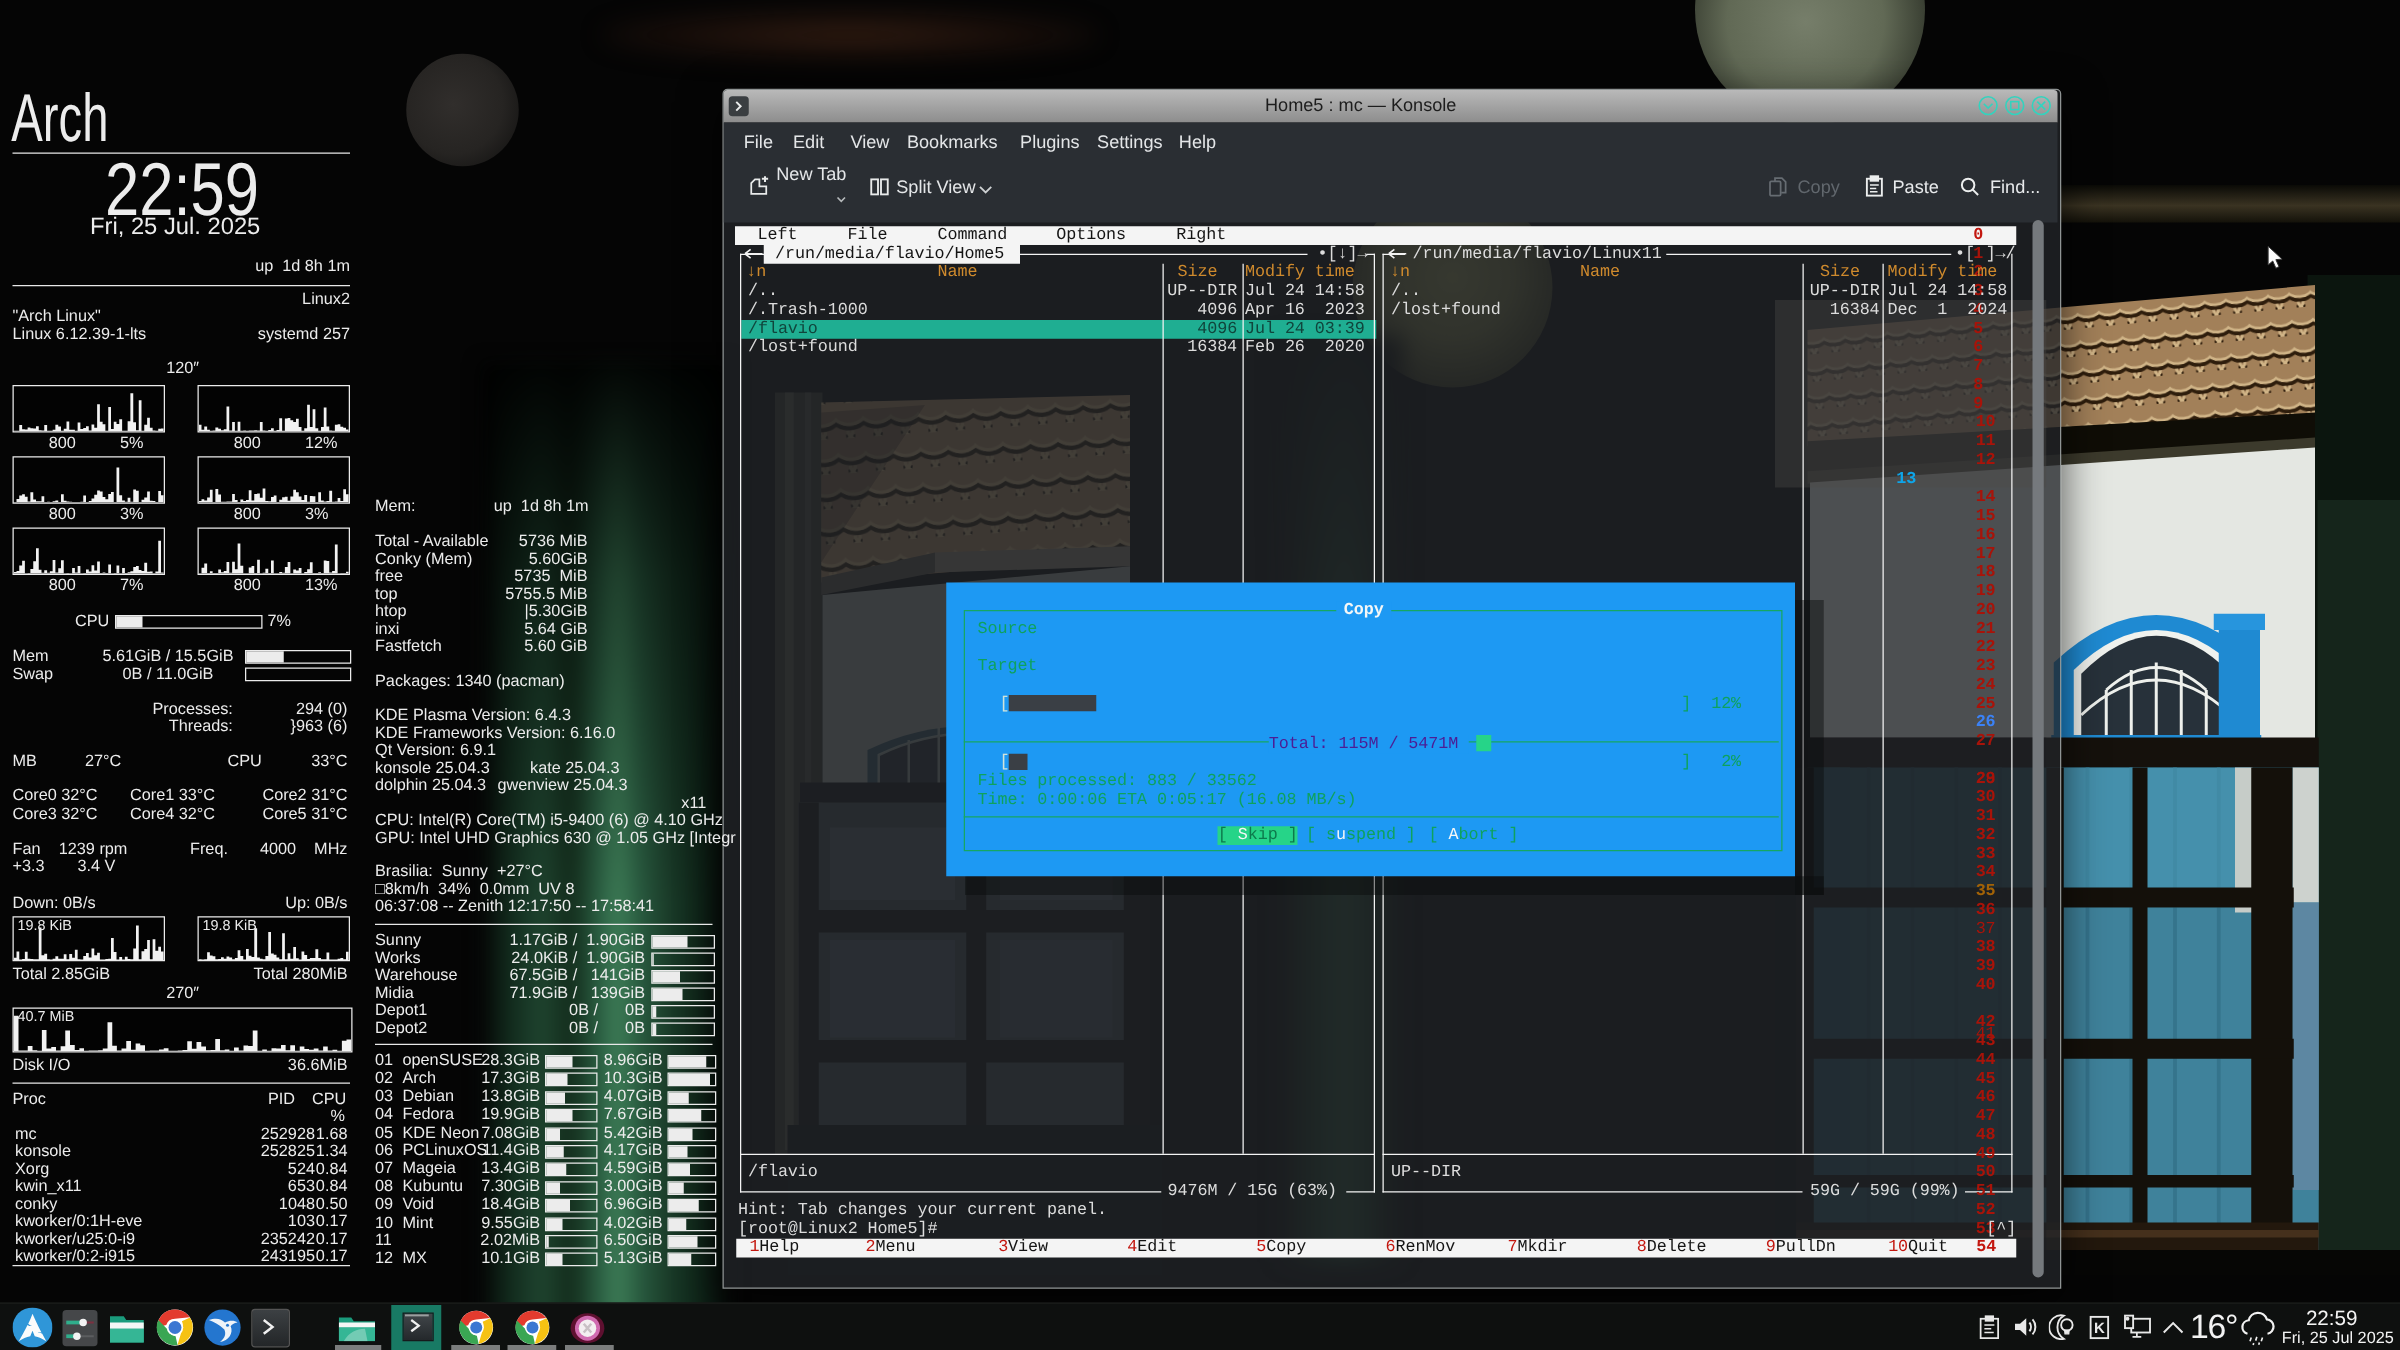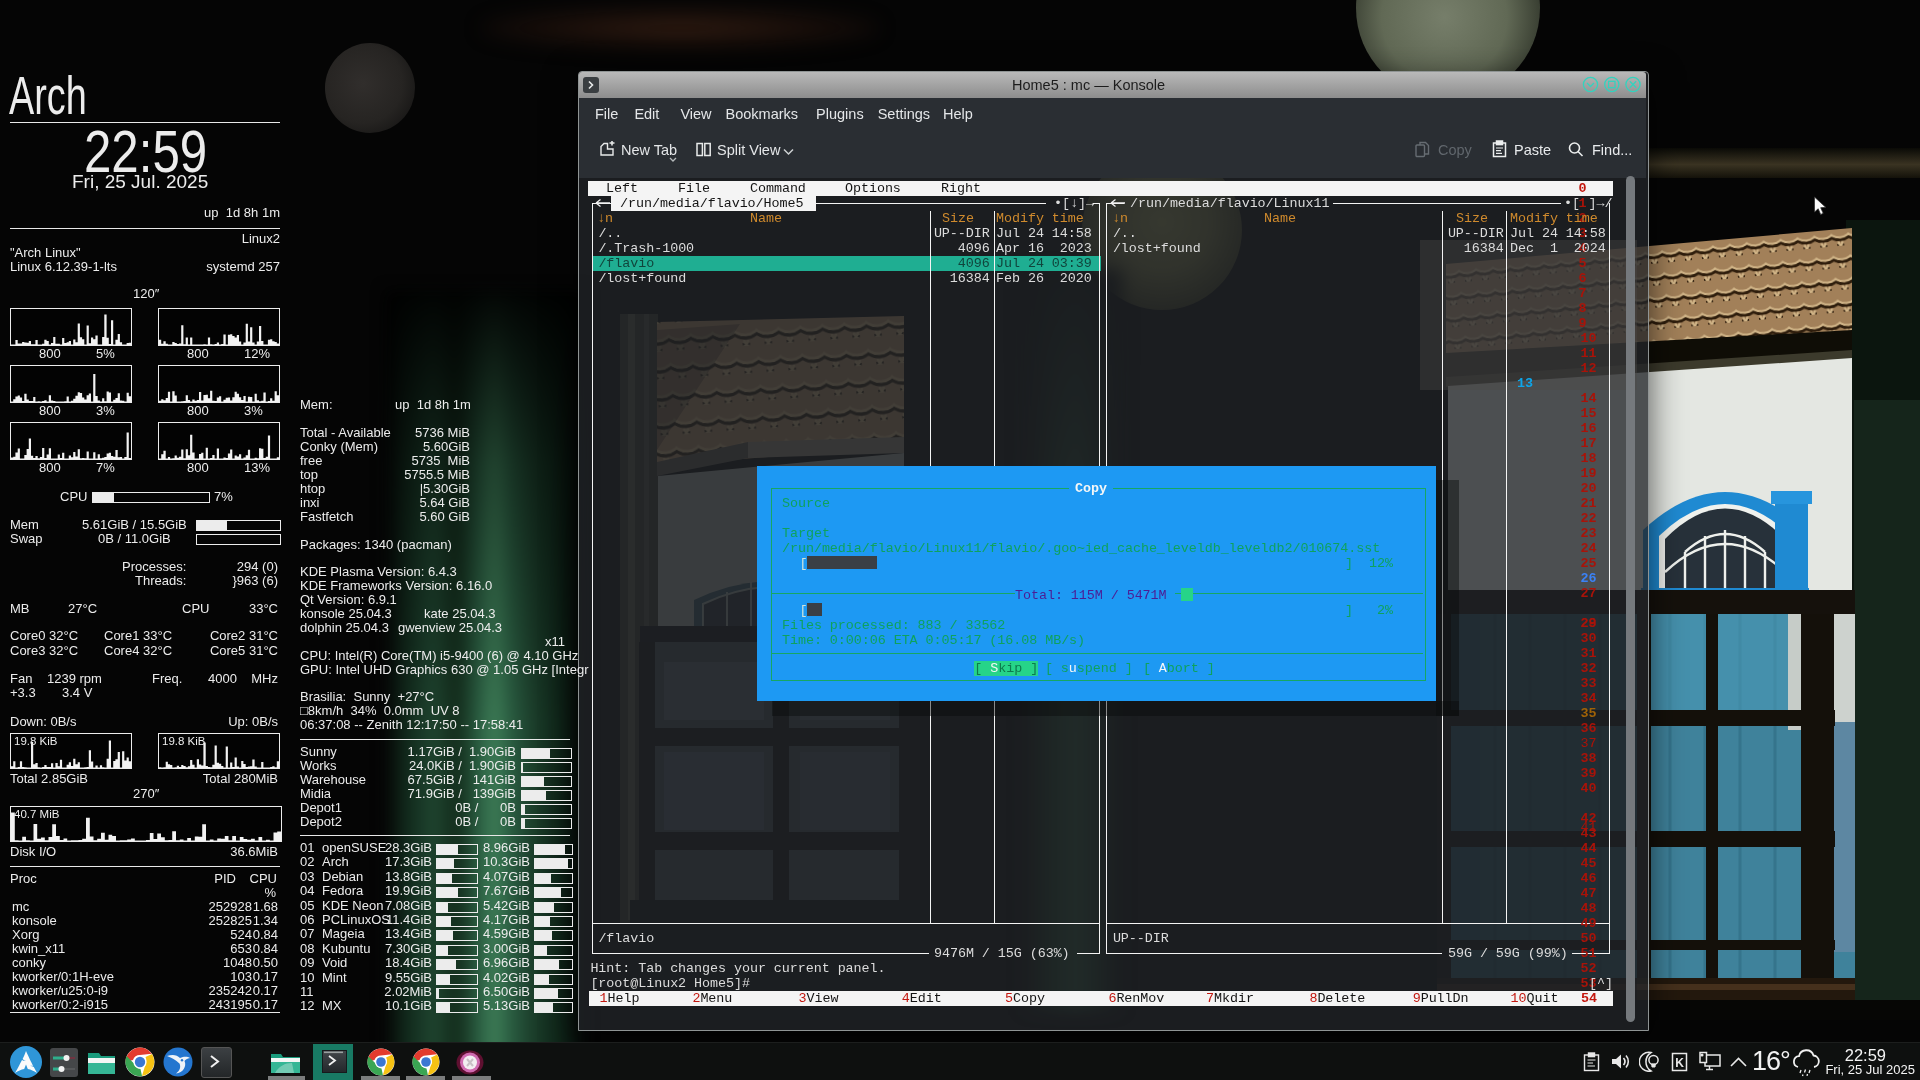--- a/index.html
+++ b/index.html
@@ -172,21 +172,21 @@
     <circle cx="51" cy="8.5" r="7.1"></circle>
       <path d="M 47.8 5.3 L 54.2 11.7 M 54.2 5.3 L 47.8 11.7"></path>
   </svg>
 
   <div class="a" style="left:579px;top:98px;width:1067px;height:80px;background:#2a2e33"></div>
   <div class="a" style="left:595px;top:104px;font:14.5px/20px 'Liberation Sans';color:#e4e6e8">File<span style="margin-left:16px">Edit</span><span style="margin-left:21px">View</span><span style="margin-left:14px">Bookmarks</span><span style="margin-left:18px">Plugins</span><span style="margin-left:14px">Settings</span><span style="margin-left:13px">Help</span></div>
   <svg class="a" style="left:599px;top:141px" width="18" height="18" fill="none" stroke="#e8eaea" stroke-width="1.4">
       <path d="M 2 5.5 L 2 14 L 14 14 L 14 8 L 8.5 8 L 8.5 2.5 L 5 2.5 Z"></path>
       <path d="M 10.5 2 L 15.5 2 M 13 -0.5 L 13 4.5" stroke-width="1.6"></path>
     </svg>
-  <div class="a" style="left:621px;top:142px;font:14.5px/17px 'Liberation Sans';color:#e4e6e8">New Tab</div>
+  <div class="a" style="left:621px;top:132px;font:14.5px/17px 'Liberation Sans';color:#e4e6e8">New Tab</div>
   <svg class="a" style="left:668px;top:156px" width="12" height="8" fill="none" stroke="#b6babc" stroke-width="1.3">
       <path d="M 2 2 L 5 5 L 8 2"></path>
     </svg>
   <svg class="a" style="left:695px;top:141px" width="18" height="18" fill="none" stroke="#e8eaea" stroke-width="1.5">
       <rect x="2" y="2.5" width="5.4" height="12"></rect>
       <rect x="9.8" y="2.5" width="5.4" height="12"></rect>
     </svg>
   <div class="a" style="left:717px;top:142px;font:14.5px/17px 'Liberation Sans';color:#e4e6e8">Split View</div>
   <svg class="a" style="left:781px;top:146px" width="16" height="12" fill="none" stroke="#cdd0d2" stroke-width="1.5">
       <path d="M 3 3.5 L 7.5 8 L 12 3.5"></path>
@@ -372,21 +372,20 @@
 
   <div class="a" style="left:1436px;top:480px;width:23px;height:236px;background:rgba(8,10,12,0.45)"></div>
   <div class="a" style="left:772px;top:700.5px;width:687px;height:15px;background:rgba(8,10,12,0.45)"></div>
   <div id="dlg" class="a" style="left:757px;top:465.5px;width:679px;height:235px;background:#1d99f3">
     <div class="a" style="left:13.5px;top:22px;width:653px;height:191px;border:1px solid #16a763"></div>
     <div class="a" style="left:14px;top:127px;width:652px;height:1px;background:#16a763"></div>
     <div class="a" style="left:14px;top:187px;width:652px;height:1px;background:#16a763"></div>
     <div class="t" style="left:312px;top:15px;color:#f4f7f7;background:#1d99f3;padding:0 6px;font-weight:bold">Copy</div>
     <div class="t" style="left:25px;top:30px;color:#0ea25d">Source</div>
     <div class="t" style="left:25px;top:60px;color:#0ea25d">Target</div>
-    <div class="t" style="left:25px;top:75px;color:#0ea25d">/run/media/flavio/Linux11/flavio/.goo~ied_cache_leveldb_leveldb2/010674.sst</div>
     <div class="t" style="left:42.5px;top:90px;color:#cfe3db">[</div>
     <div class="a" style="left:50px;top:90.5px;width:70px;height:13px;background:#3a3f45"></div>
     <div class="t" style="left:588px;top:90px;color:#0ea25d">]  12%</div>
     <div class="t" style="left:258px;top:122px;color:#4c1d95;background:#1d99f3">Total: 115M / 5471M </div>
     <div class="a" style="left:424px;top:122.5px;width:12px;height:13px;background:#26d488"></div>
     <div class="t" style="left:42.5px;top:137px;color:#cfe3db">[</div>
     <div class="a" style="left:50px;top:137.5px;width:14.5px;height:13px;background:#3a3f45"></div>
     <div class="t" style="left:588px;top:137px;color:#0ea25d">]   2%</div>
     <div class="t" style="left:25px;top:152px;color:#0ea25d">Files processed: 883 / 33562</div>
     <div class="t" style="left:25px;top:167px;color:#0ea25d">Time: 0:00:06 ETA 0:05:17 (16.08 MB/s)</div>

